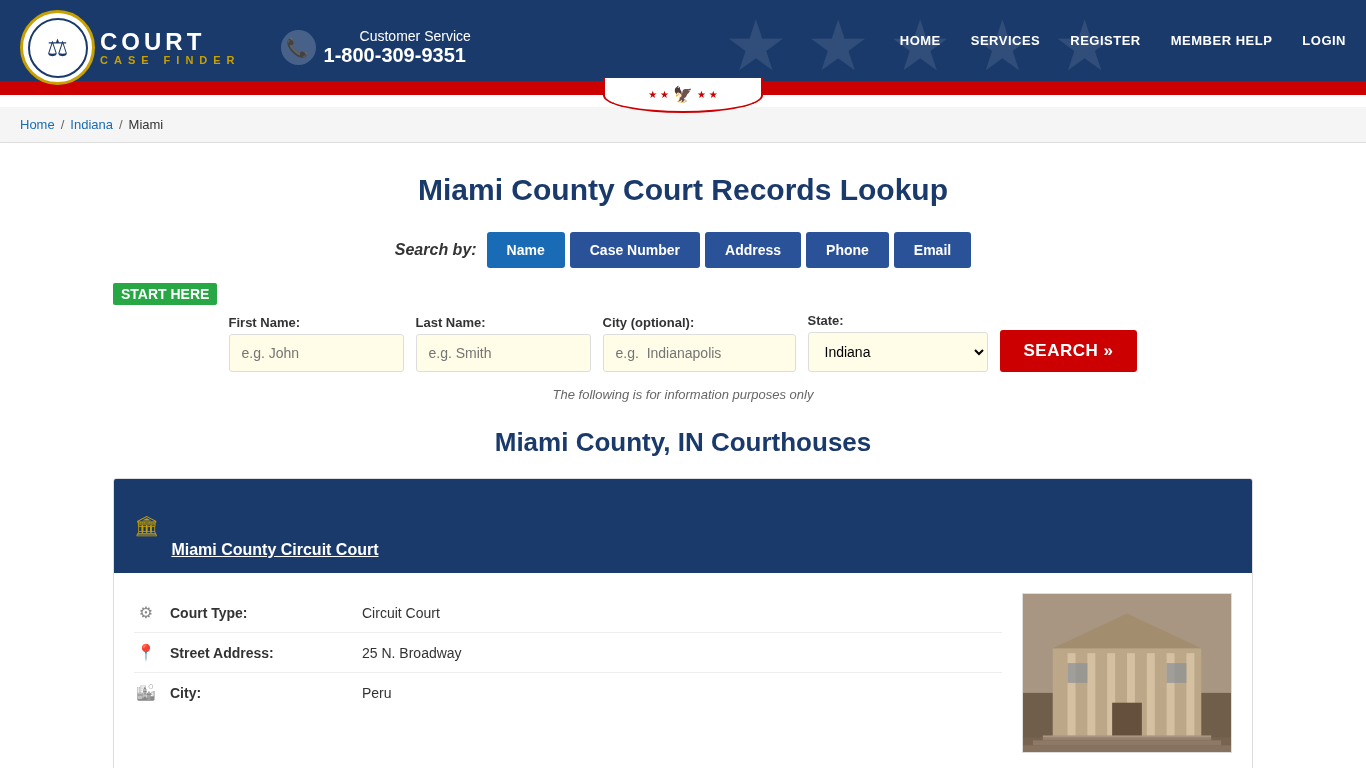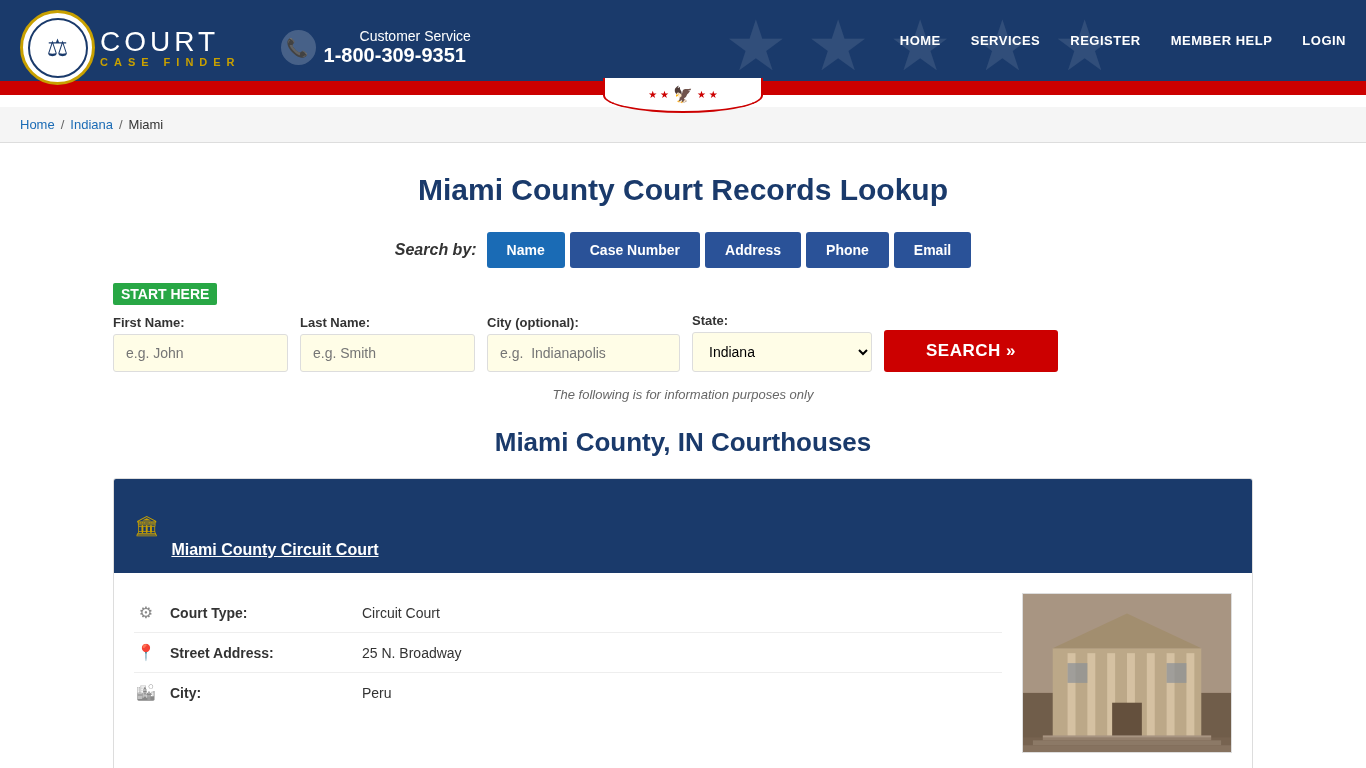--- a/index.html
+++ b/index.html
@@ -45,22 +45,22 @@
       justify-content: center;
       font-size: 24px;
       color: #1a3a6b;
     }
     .logo-text-area {
       display: flex;
       flex-direction: column;
     }
     .logo-court {
       color: #fff;
-      font-size: 28px;
-      font-weight: 400;
+      font-size: 24px;
+      font-weight: 700;
       letter-spacing: 4px;
       line-height: 1;
     }
     .logo-case-finder {
       color: #c8a000;
       font-size: 11px;
       letter-spacing: 6px;
       font-weight: bold;
     }
     .phone-area {
@@ -201,20 +201,21 @@
       padding: 3px 8px;
       border-radius: 2px;
       display: inline-block;
       margin-bottom: 8px;
     }
     .search-form {
       display: flex;
       align-items: flex-end;
       gap: 12px;
       margin-bottom: 15px;
+      justify-content: center;
     }
     .form-group {
       display: flex;
       flex-direction: column;
       gap: 4px;
     }
     .form-group label {
       font-size: 13px;
       font-weight: bold;
       color: #333;
@@ -227,21 +228,21 @@
       background: #fffde7;
       width: 175px;
     }
     .form-input-city { width: 193px; }
     .form-input-state { width: 180px; }
 
     .search-btn {
       background: #cc0000;
       color: #fff;
       border: none;
-      padding: 11px 42px;
+      padding: 11px 24px;
       font-size: 17px;
       font-weight: bold;
       border-radius: 3px;
       cursor: pointer;
       white-space: nowrap;
       letter-spacing: 0.5px;
     }
 
     .info-note {
       text-align: center;

